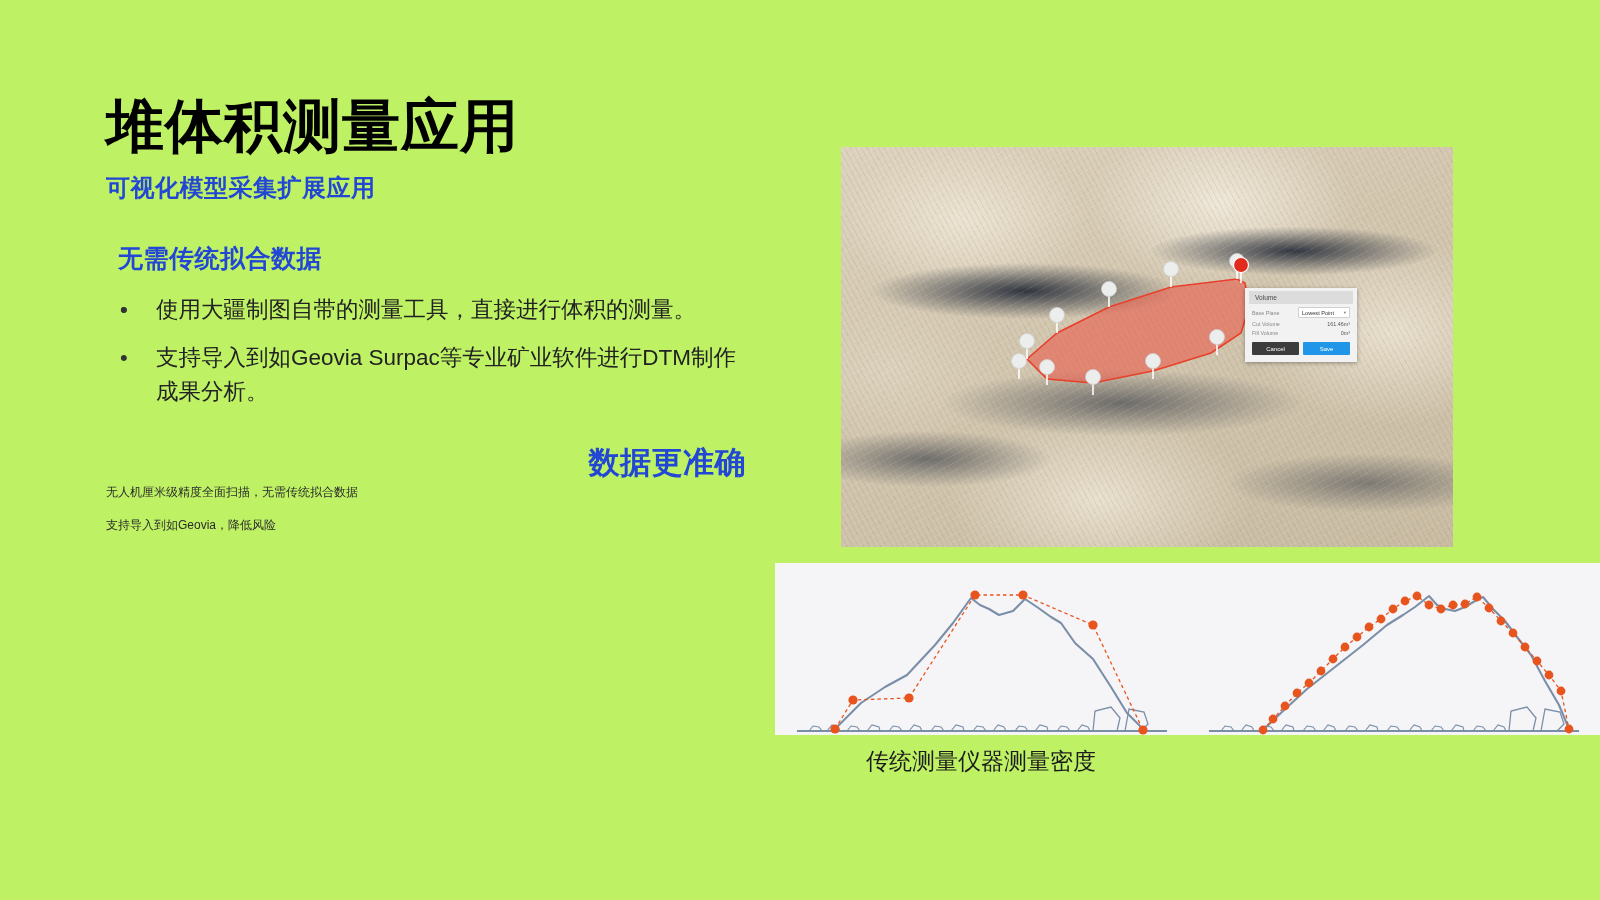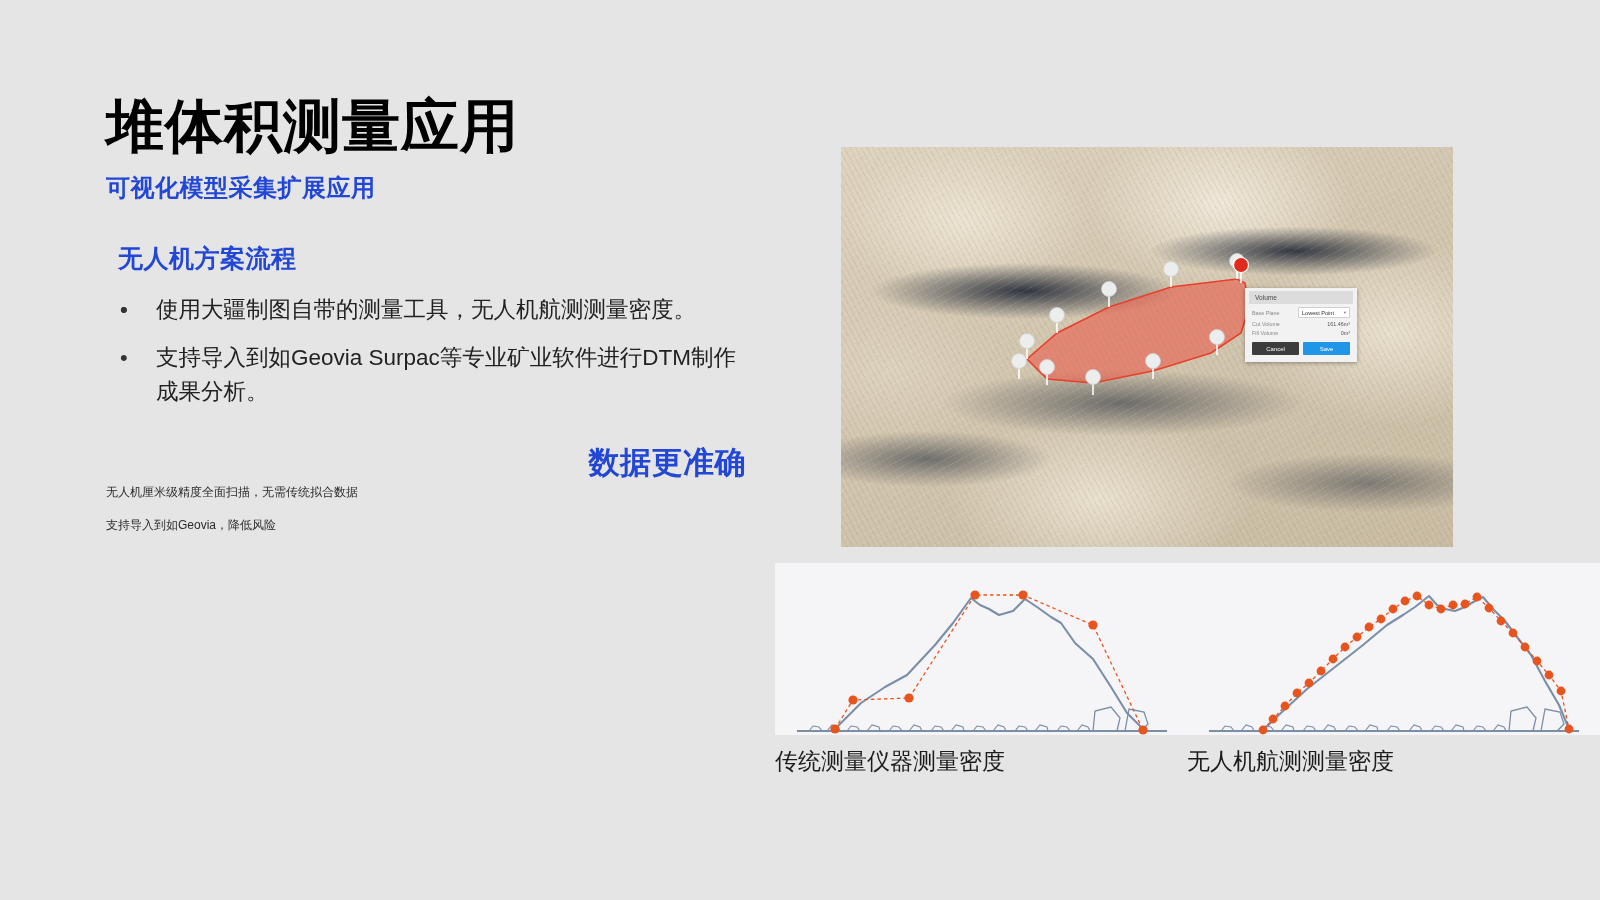--- a/index.html
+++ b/index.html
@@ -9,21 +9,21 @@
     height: 900px;
     background: #ffffff;
     font-family: "Liberation Sans", "DejaVu Sans", sans-serif;
     overflow: hidden;
   }
 
   .slide {
     position: relative;
     width: 1600px;
     height: 900px;
-    background: #e5e5e5;
+    background: #bef264;
   }
 
   
   .left-col {
     position: absolute;
     left: 106px;
     top: 95px;
     width: 640px;
   }
 
@@ -244,48 +244,48 @@
     top: 746px;
     left: 0;
     width: 825px;
     height: 40px;
   }
 
   .caption {
     position: absolute;
     top: 0;
     width: 412px;
-    text-align: left;
+    text-align: center;
     font-size: 23px;
     color: #1c1c1c;
   }
 
   .caption.left { left: 0; }
   .caption.right { left: 412px; }
 </style>
 </head>
 <body>
 
 <div class="slide">
 
   <div class="left-col">
 
     <div class="main-title">堆体积测量应用</div>
 
     <div class="subtitle">可视化模型采集扩展应用</div>
 
-    <div class="section-heading">无人机方案流程</div>
+    <div class="section-heading">无需传统拟合数据</div>
 
     <ul class="bullet-list">
       <li class="bullet-item">
         <span class="bullet-dot">•</span>
       </li>
       <li class="bullet-item">
         <span class="bullet-dot">•</span>
-        <span>使用大疆制图自带的测量工具，无人机航测测量密度。</span>
+        <span>使用大疆制图自带的测量工具，直接进行体积的测量。</span>
       </li>
       <li class="bullet-item">
         <span class="bullet-dot">•</span>
         <span>支持导入到如Geovia Surpac等专业矿业软件进行DTM制作成果分析。</span>
       </li>
     </ul>
 
     <div class="benefits">
       <div class="benefit-block">
         <div class="benefit-title">数据更准确</div>
@@ -475,17 +475,16 @@
             <circle cx="362" cy="112" r="4.4"></circle>
               <circle cx="374" cy="128" r="4.4"></circle>
             <circle cx="382" cy="166" r="4.4"></circle>
           </g>
         </svg>
       </div>
     </div>
 
     <div class="captions">
       <div class="caption left">传统测量仪器测量密度</div>
-      <div class="caption right">无人机航测测量密度</div>
     </div>
 
   </div>
 </div>
 
 </body></html>

